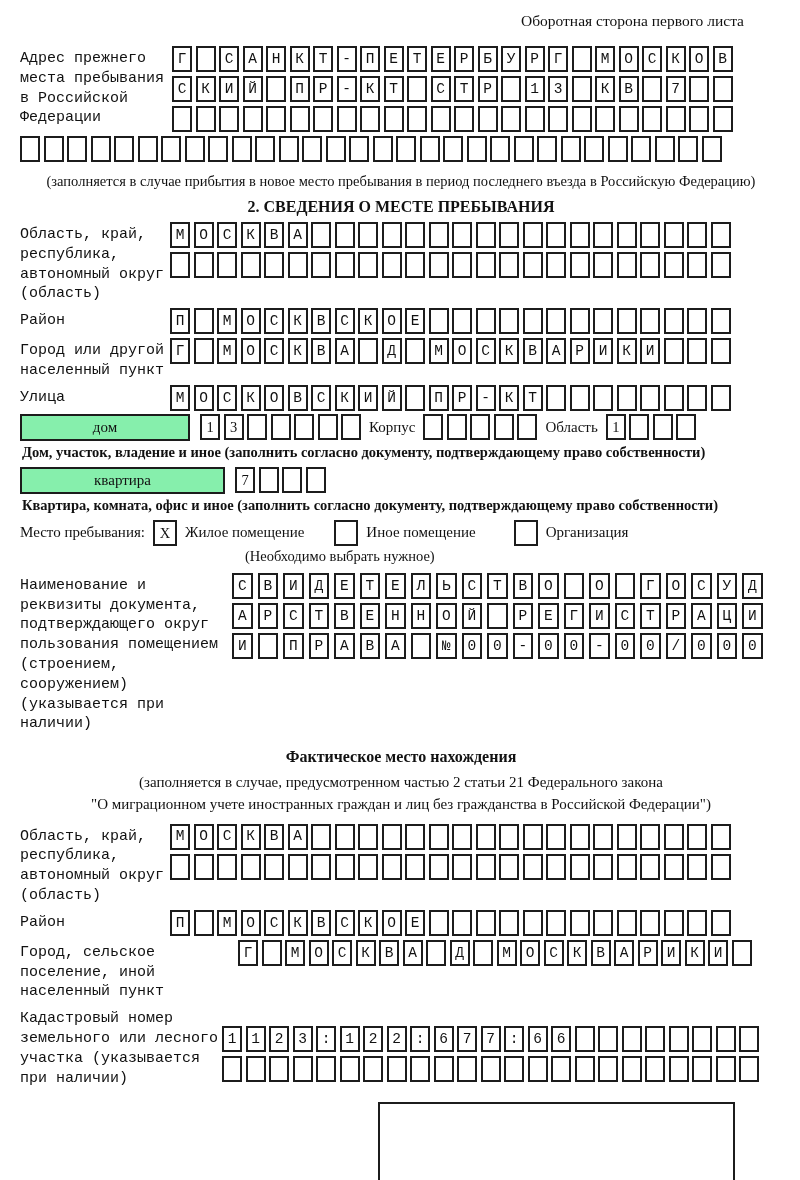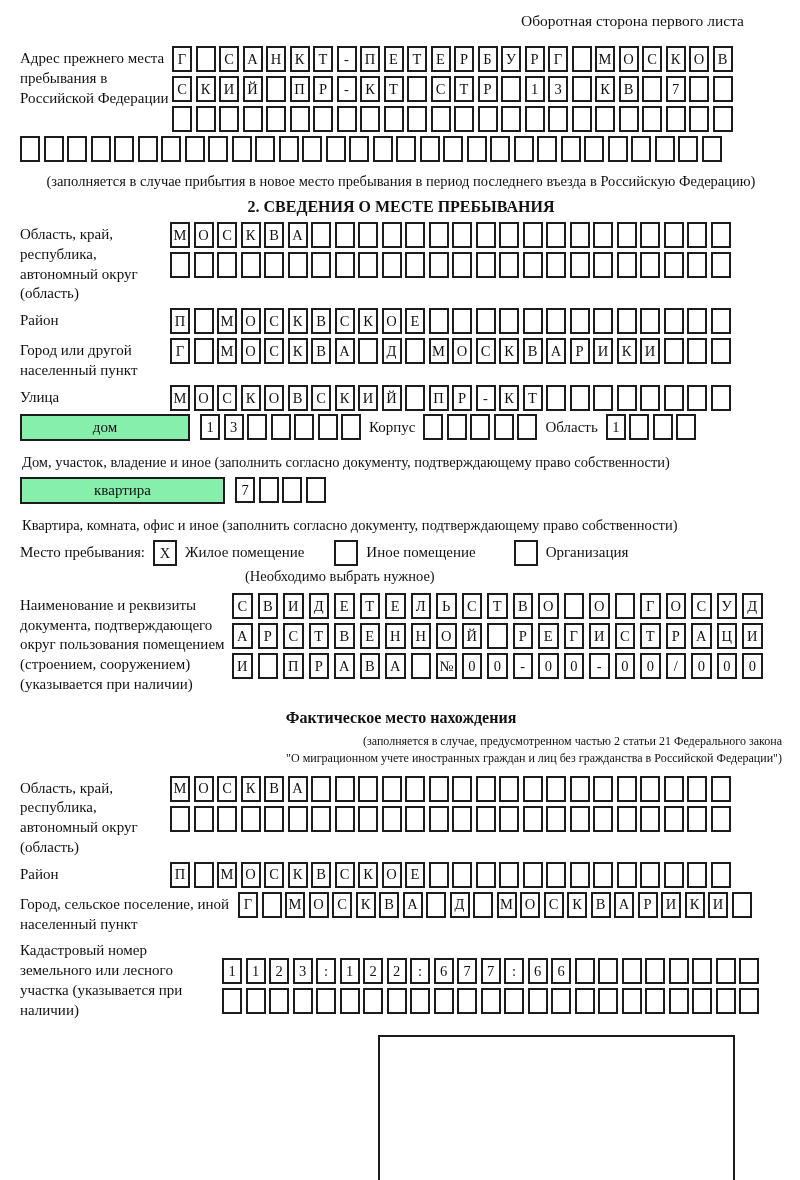--- a/index.html
+++ b/index.html
@@ -7,21 +7,21 @@
   body {
     width: 800px;
     min-height: 1180px;
     font-family: "Liberation Serif", "DejaVu Serif", serif;
     color: #111;
     font-size: 15px;
     padding: 12px 18px 10px 20px;
   }
   .back-note { text-align: right; padding-right: 38px; font-size: 15.5px; margin-bottom: 16px; }
 
-  .field { display: flex; align-items: flex-start; margin-bottom: 2px; }
+  .field { display: flex; align-items: flex-start; margin-bottom: 2px; font-family: Liberation Mono, monospace; }
   .field-label { flex: 0 0 auto; line-height: 1.32; padding-top: 3px; }
   .rows { display: flex; flex-direction: column; gap: 4px; }
 
   .cells { display: flex; gap: 3.5px; }
   .cell {
     flex: 0 0 auto;
     width: 20px; height: 26px;
     border: 2px solid #1c1c1c;
     display: inline-flex; align-items: center; justify-content: center;
     font-size: 14.5px; line-height: 1; background:#fff;
@@ -34,27 +34,27 @@
 
   .addr-row4 { margin-top: 4px; }
 
   .wide-box {
     border: 2px solid #1c1c1c; height: 27px;
     display: inline-flex; align-items: center; justify-content: center;
     flex: 0 0 auto; background:#86efac;
   }
   .inline-row { display:flex; align-items: center; margin: 3px 0 2px 0; }
   .inline-label { padding: 0 8px; line-height:1; }
-  .caption { font-size: 14.5px; margin: 13px 0 6px 2px; }
+  .caption { font-size: 14.5px; margin: 3px 0 6px 2px; font-weight: bold; }
 
   .stay-row { display:flex; align-items:center; margin: 6px 0 2px 0; }
   .stay-row .cell { width: 24px; }
   .stay-note { font-size: 14.5px; margin: 2px 0 8px 225px; }
 
-  .center-note { text-align:right; font-size: 12px; line-height:1.45; }
+  .center-note { text-align:center; font-size: 15px; line-height:1.45; }
 
   .stamp-wrap { width: 440px; margin-left: auto; margin-right: 6px; margin-top: 14px; }
   .stamp-box { width: 357px; height: 178px; border: 2px solid #1c1c1c; margin-left: 42px; background:#fff; }
 
   .lbl-addr   { width: 152px; }
   .lbl-region { width: 150px; }
   .lbl-short  { width: 150px; }
   .lbl-city2  { width: 218px; }
   .lbl-doc    { width: 212px; }
   .lbl-cad    { width: 202px; }

